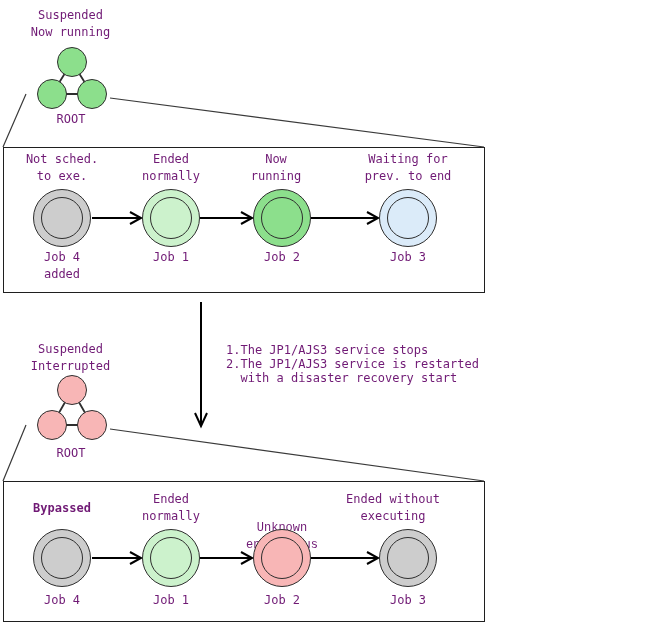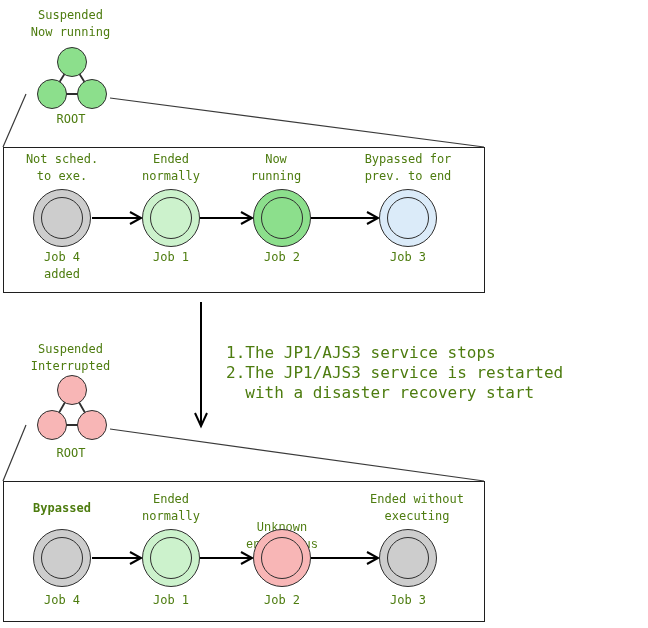--- a/index.html
+++ b/index.html
@@ -1,23 +1,23 @@
 <!DOCTYPE html>
 <html><head>
 <meta charset="utf-8">
 <style>
   html,body { margin:0; padding:0; background:#fff; }
   .canvas {
     position:relative; width:648px; height:628px; background:#ffffff;
     font-family:"DejaVu Sans Mono", "Liberation Mono", monospace;
-    color:#4d7c0f; overflow:hidden;
+    color:#701a75; overflow:hidden;
   }
   .txt { position:absolute; font-size:12px; line-height:17px; text-align:center; white-space:pre-line; }
   .status { height:38px; display:flex; flex-direction:column; justify-content:center; }
-  .note { position:absolute; font-size:16px; line-height:20px; white-space:pre; text-align:left; }
+  .note { position:absolute; font-size:12px; line-height:14px; white-space:pre; text-align:left; }
   .box { position:absolute; border:1.5px solid #1f1f1f; background:#ffffff; box-sizing:border-box; }
   .overlay { position:absolute; left:0; top:0; pointer-events:none; }
   .node-outer {
     position:absolute; width:58px; height:58px; border-radius:50%;
     border:1.5px solid #2e2e2e; box-sizing:border-box;
     display:flex; align-items:center; justify-content:center;
   }
   .node-inner {
     width:42px; height:42px; border-radius:50%;
     border:1.2px solid #2e2e2e; box-sizing:border-box; background:transparent;
@@ -93,21 +93,21 @@
   </div>
   <div class="txt" style="left:116px; top:249px; width:110px;">Job 1</div>
 
   <div class="txt status" style="left:221px; top:149px; width:110px;">Now
 running</div>
   <div class="node-outer" style="left: 253px; top: 189px; background-color: rgb(140, 223, 140);">
     <div class="node-inner"></div>
   </div>
   <div class="txt" style="left:227px; top:249px; width:110px;">Job 2</div>
 
-  <div class="txt status" style="left:353px; top:149px; width:110px;">Bypassed for
+  <div class="txt status" style="left:353px; top:149px; width:110px;">Waiting for
 prev. to end</div>
   <div class="node-outer" style="left: 379px; top: 189px; background-color: rgb(219, 235, 249);">
     <div class="node-inner"></div>
   </div>
   <div class="txt" style="left:353px; top:249px; width:110px;">Job 3</div>
 
   <div class="note" style="left:226px; top:343px;">1.The JP1/AJS3 service stops
 2.The JP1/AJS3 service is restarted
   with a disaster recovery start</div>
 
@@ -133,20 +133,20 @@
   </div>
   <div class="txt" style="left:116px; top:592px; width:110px;">Job 1</div>
 
   <div class="txt status" style="left:227px; top:518px; width:110px;font-family:Liberation Mono, monospace;">Unknown
 end status</div>
   <div class="node-outer" style="left: 253px; top: 529px; background-color: rgb(248, 182, 182);">
     <div class="node-inner"></div>
   </div>
   <div class="txt" style="left:227px; top:592px; width:110px;">Job 2</div>
 
-  <div class="txt status" style="left:362px; top:489px; width:110px;">Ended without
+  <div class="txt status" style="left:338px; top:489px; width:110px;">Ended without
 executing</div>
   <div class="node-outer" style="left: 379px; top: 529px; background-color: rgb(205, 205, 205);">
     <div class="node-inner"></div>
   </div>
   <div class="txt" style="left:353px; top:592px; width:110px;">Job 3</div>
 
 </div>
 
 </body></html>

